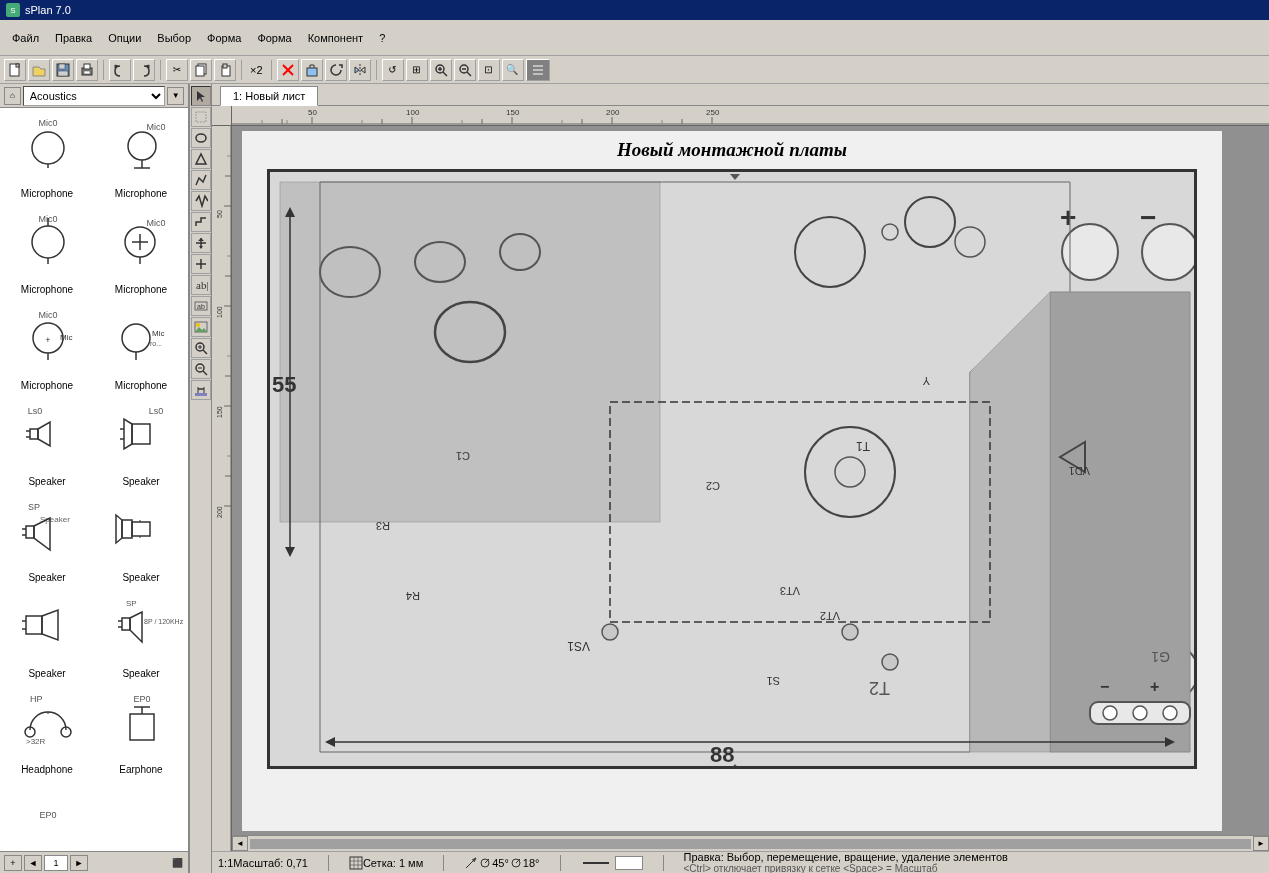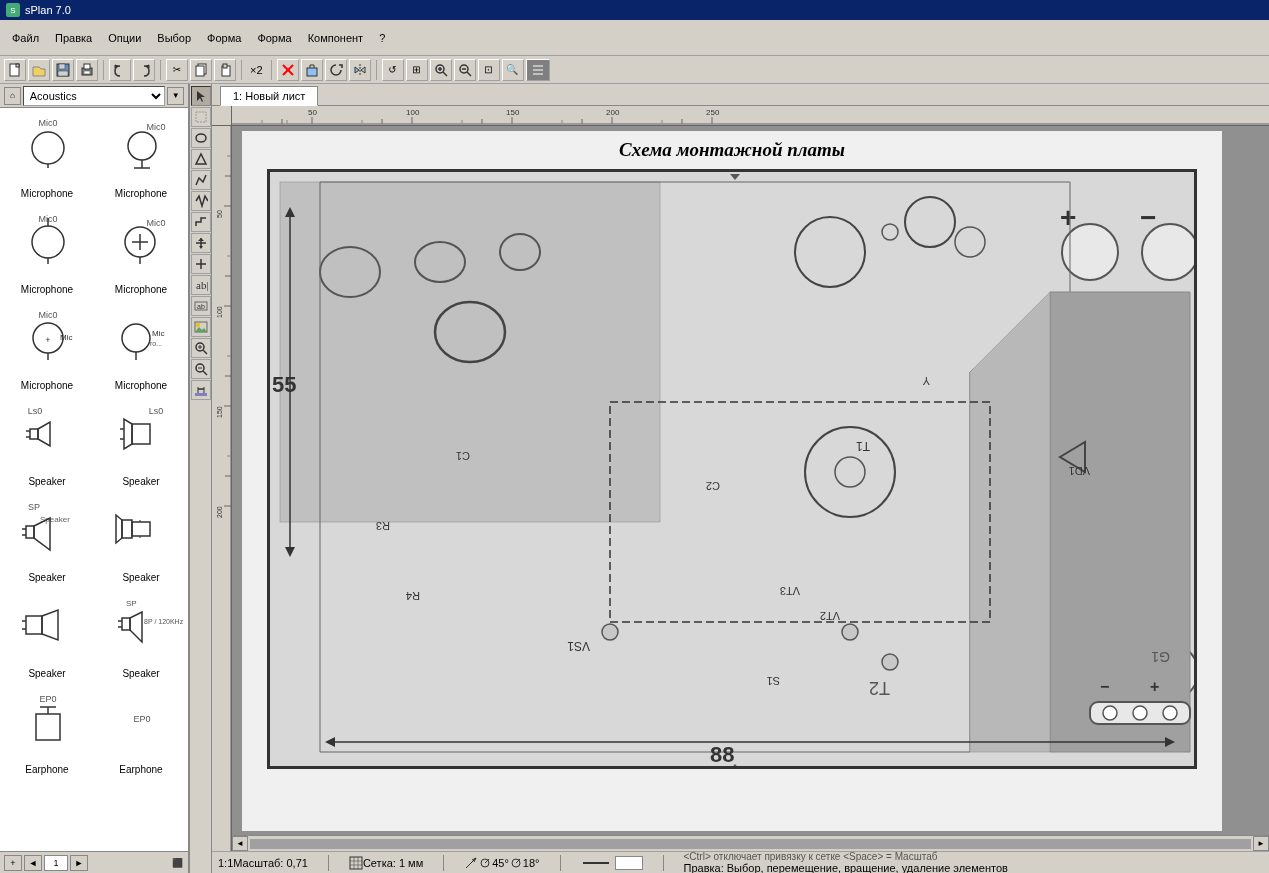--- a/index.html
+++ b/index.html
@@ -566,20 +566,34 @@
               <rect x="8" y="22" width="8" height="12" fill="none" stroke="#333" stroke-width="1.5"></rect>
               <polygon points="16,22 28,16 28,46 16,34" fill="none" stroke="#333" stroke-width="1.5"></polygon>
               <line x1="4" y1="25" x2="8" y2="25" stroke="#333" stroke-width="1.5"></line>
               <line x1="4" y1="31" x2="8" y2="31" stroke="#333" stroke-width="1.5"></line>
               <text x="30" y="28" font-size="7" fill="#555">8P / 120KHz</text>
             </svg>
           </div>
           <div class="comp-label">Speaker</div>
         </div>
 
+        <div class="comp-item">
+          <div class="comp-symbol">
+            <svg width="55" height="55" class="comp-svg">
+              <text x="10" y="10" font-size="9" fill="#555">HP</text>
+              <text x="6" y="52" font-size="8" fill="#555">&gt;32R</text>
+              <arc></arc>
+              <path d="M10 38 A18 18 0 0 1 46 38" fill="none" stroke="#333" stroke-width="1.5"></path>
+              <circle cx="10" cy="40" r="5" fill="none" stroke="#333" stroke-width="1.5"></circle>
+              <circle cx="46" cy="40" r="5" fill="none" stroke="#333" stroke-width="1.5"></circle>
+              <line x1="28" y1="20" x2="28" y2="22" stroke="#333" stroke-width="1"></line>
+            </svg>
+          </div>
+          <div class="comp-label">Headphone</div>
+        </div>
 
         <div class="comp-item">
           <div class="comp-symbol">
             <svg width="55" height="55" class="comp-svg">
               <text x="28" y="10" font-size="9" text-anchor="middle" fill="#555">EP0</text>
               <rect x="16" y="22" width="24" height="26" fill="none" stroke="#333" stroke-width="1.5"></rect>
               <line x1="28" y1="15" x2="28" y2="22" stroke="#333" stroke-width="1.5"></line>
               <line x1="20" y1="15" x2="36" y2="15" stroke="#333" stroke-width="1.5"></line>
             </svg>
           </div>
@@ -785,21 +799,21 @@
               </g>
             </svg>
           </div>
 
           <div id="main-canvas">
 
             <div style="position:absolute;top:5px;left:10px;width:980px;height:700px;background:#f0f0f0;">
 
               <div style="position:relative;width:100%;height:100%;">
 
-                <div style="text-align:center;padding:8px 0;font-family:'Times New Roman',serif;font-style:italic;font-weight:bold;font-size:19px;">Схема монтажной платы</div>
+                <div style="text-align:center;padding:8px 0;font-family:'Times New Roman',serif;font-style:italic;font-weight:bold;font-size:19px;">Новый монтажной платы</div>
 
                 <svg width="930" height="600" style="position:absolute;top:38px;left:25px;border:3px solid #333;background:white;">
 
                   <rect width="930" height="600" fill="#d8d8d8"></rect>
 
                   <rect x="10" y="10" width="380" height="340" fill="#c0c0c0" stroke="#888" stroke-width="0.5"></rect>
 
                   <ellipse cx="80" cy="100" rx="30" ry="25" fill="none" stroke="#555" stroke-width="2"></ellipse>
                   <ellipse cx="170" cy="90" rx="25" ry="20" fill="none" stroke="#555" stroke-width="2"></ellipse>
                   <ellipse cx="250" cy="80" rx="20" ry="18" fill="none" stroke="#555" stroke-width="2"></ellipse>
@@ -921,21 +935,21 @@
           </div>
           <div class="status-sep"></div>
           <div style="display:flex;align-items:center;gap:4px;">
             <svg width="30" height="14">
                 <line x1="2" y1="7" x2="28" y2="7" stroke="#333" stroke-width="2"></line>
               </svg>
             <div style="width:28px;height:14px;background:white;border:1px solid #888;"></div>
           </div>
           <div class="status-sep"></div>
           <div style="flex:1;">
+            <div style="font-size:11px;">Правка: Выбор, перемещение, вращение, удаление элементов</div>
             <div style="font-size:10px;color:#555;">&lt;Ctrl&gt; отключает привязку к сетке &lt;Space&gt; = Масштаб</div>
-            <div style="font-size:11px;">Правка: Выбор, перемещение, вращение, удаление элементов</div>
           </div>
         </div>
 
       </div>
     </div>
   </div>
 </div>
 
 </body></html>

